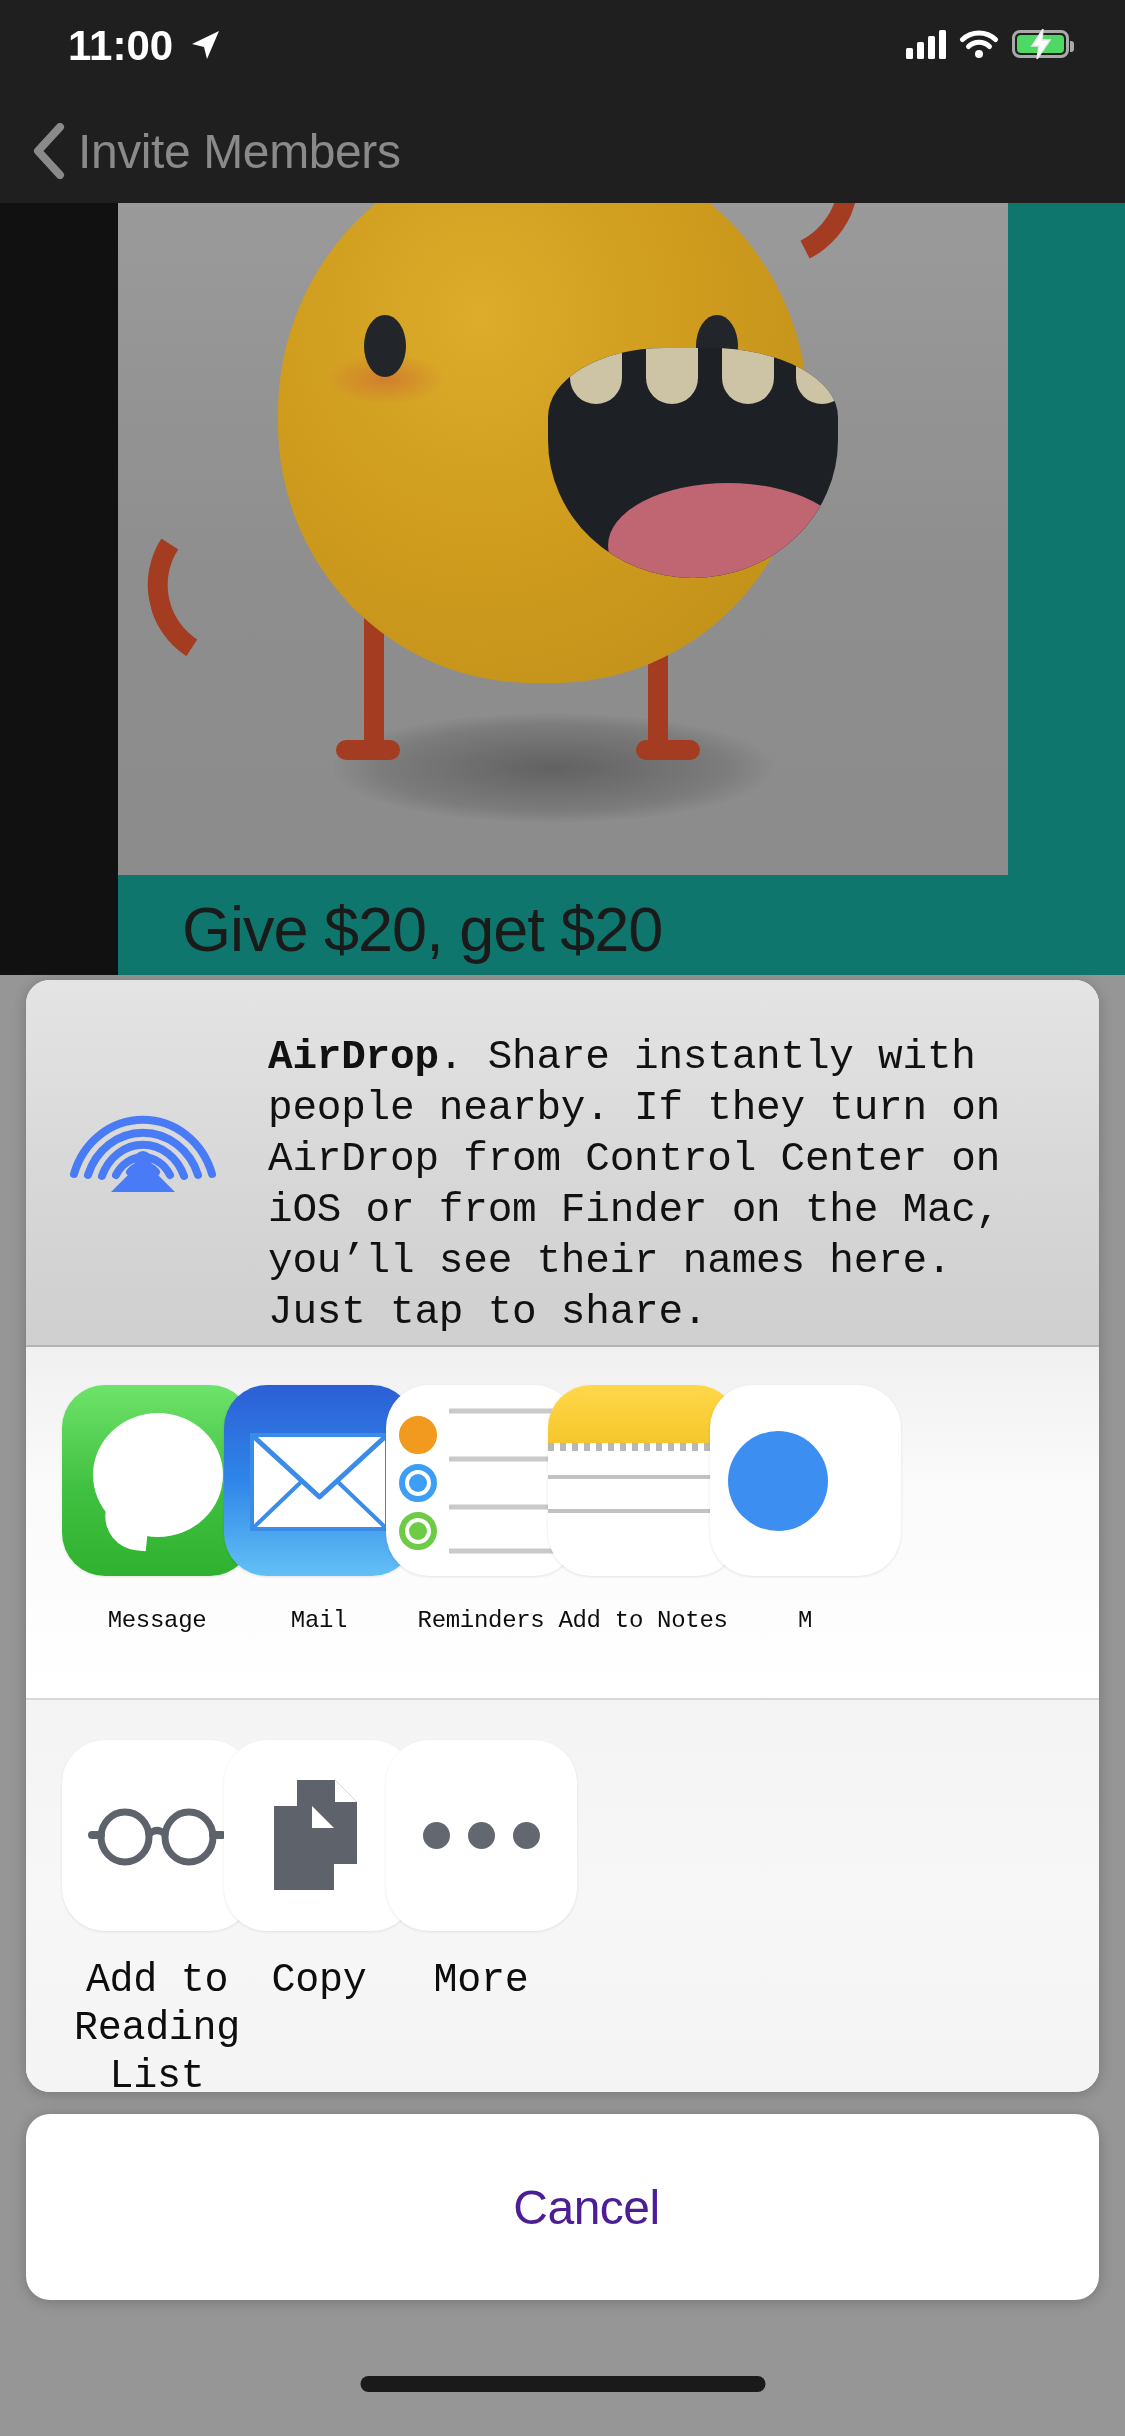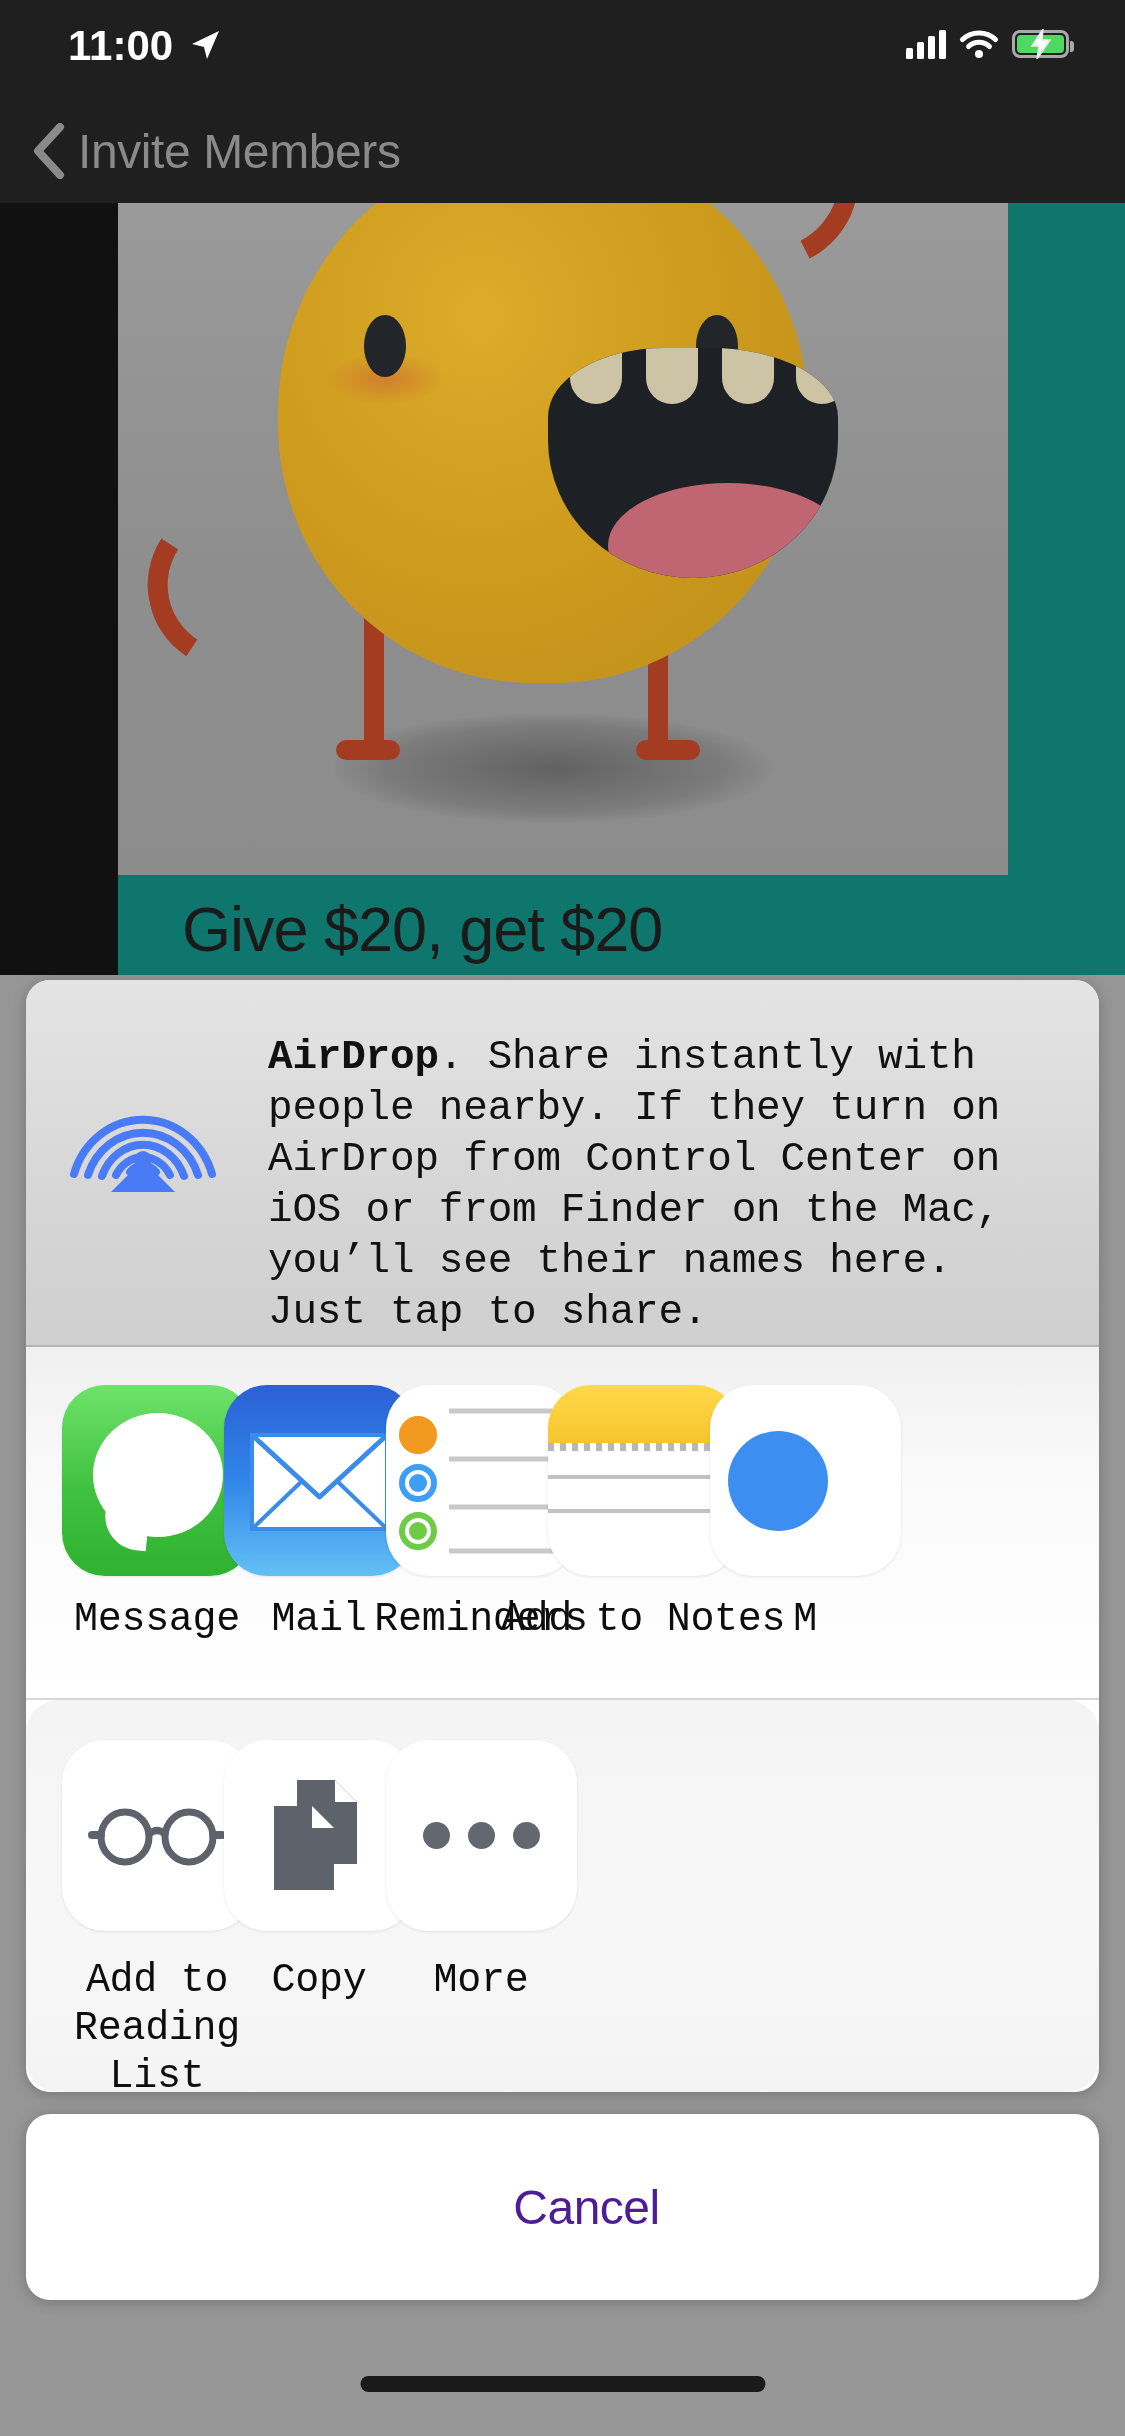--- a/index.html
+++ b/index.html
@@ -180,21 +180,21 @@
   .app-item {
     position:absolute; top:38px; width:246px;
     display:flex; flex-direction:column; align-items:center;
   }
   .app-tile {
     width:191px; height:191px; border-radius:43px;
     position:relative; overflow:hidden;
     box-shadow:0 1px 3px rgba(0,0,0,.10);
   }
   .app-label {
-    margin-top:21px; font-size:40px; color:#0d0d0d; letter-spacing:-0.3px;
+    margin-top:31px; font-size:24px; color:#0d0d0d; letter-spacing:-0.3px;
     white-space:nowrap; text-align:left;
   }
 
   
   .tile-messages { background:linear-gradient(180deg,#6ee36a 0%, #40c040 55%, #2fb22f 100%); }
   .bubble {
     position:absolute; left:31px; top:28px; width:130px; height:124px;
     background:#ffffff; border-radius:50%;
   }
   .bubble-tail {
@@ -217,21 +217,20 @@
   .tile-partial .blue-circ {
     position:absolute; left:18px; top:46px; width:100px; height:100px;
     border-radius:50%; background:#3c8ef0;
   }
 
   
   #actions-row {
     position:relative; width:100%; height:392px;
     background:linear-gradient(180deg,#f4f4f4 0%, #f7f7f7 50%, #f4f4f4 100%);
     overflow:hidden;
-    border-radius:32px;
   }
   .action-item {
     position:absolute; top:40px; width:246px;
     display:flex; flex-direction:column; align-items:center;
   }
   .action-tile {
     width:191px; height:191px; border-radius:43px;
     background:#ffffff; position:relative;
     box-shadow:0 1px 3px rgba(0,0,0,.09);
     display:flex; align-items:center; justify-content:center;

